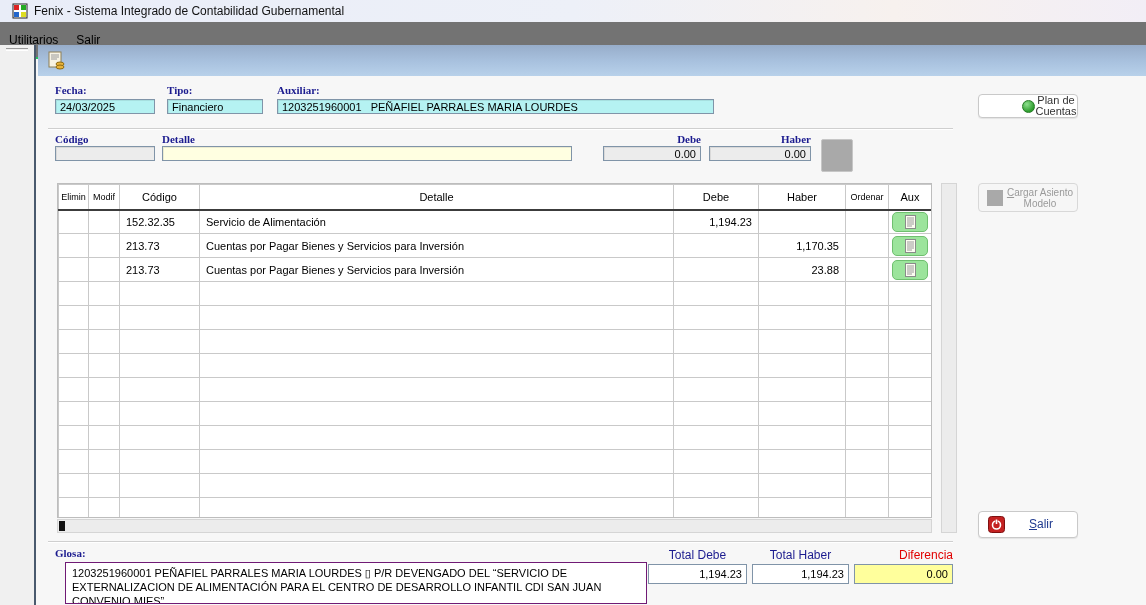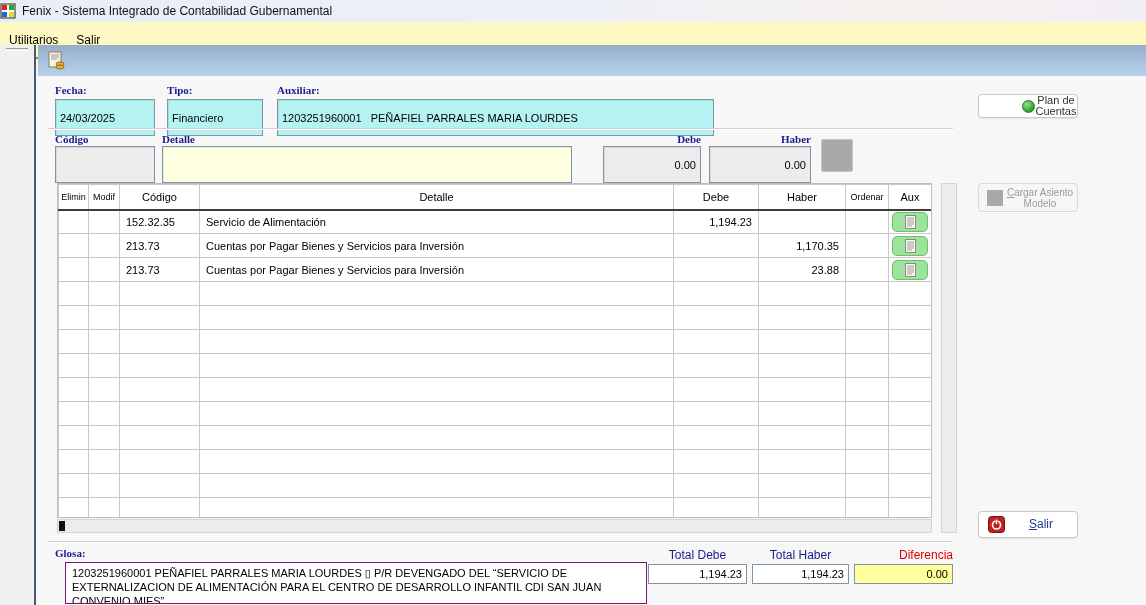--- a/index.html
+++ b/index.html
@@ -6,27 +6,27 @@
   html,body { background:#dcdcdc; }
   #window {
     position:relative; width:1146px; height:605px;
     font-family:"Liberation Sans", sans-serif; font-size:11px;
     background:#f7f7f7; overflow:hidden;
   }
   
   .titlebar {
     position:absolute; left:0; top:0; width:1146px; height:22px;
     background:linear-gradient(to right,#e9edf8 0%,#edf0f8 50%,#f7f1ee 78%,#f2eef6 100%);
-    display:flex; align-items:center; padding-left:0;
+    display:flex; align-items:center; padding-left:12px;
   }
   .title-text { font-size:12px; color:#111; margin-left:6px; }
   
   .menubar {
     position:absolute; left:0; top:22px; width:1146px; height:37px;
-    background:#fef9c3; display:flex; align-items:center;
+    background:#737373; display:flex; align-items:center;
     border-bottom:2px solid #22c55e;
   }
   .menu-item { font-size:12px; color:#000; padding:2px 9px; cursor:default; }
   
   .left-strip {
     position:absolute; left:0; top:45px; width:36px; height:560px;
     background:#f0f0f0; border-right:2px solid #4a5a6e;
   }
   .grip { position:absolute; left:6px; top:3px; width:22px; height:3px;
     border-top:1px solid #9a9a9a; border-bottom:1px solid #ffffff; }
@@ -34,21 +34,21 @@
   .main { position:absolute; left:38px; top:45px; width:1108px; height:560px; background:#f7f7f7; }
   .toolbar {
     position:absolute; left:0; top:0; width:1108px; height:31px;
     background:linear-gradient(to bottom,#97adca 0%,#a9c2df 55%,#b8d1ea 100%);
     display:flex; align-items:center;
   }
   .doc-icon { margin-left:9px; }
   
   .lbl { position:absolute; color:#1b1b8f; font-weight:bold; font-size:11px;font-family:Liberation Serif, serif; }
   .field {
-    position:absolute; height:37px; border:1px solid #8094a8;
+    position:absolute; height:15px; border:1px solid #8094a8;
     font-family:"Liberation Sans", sans-serif; font-size:11px; padding:0 4px; color:#000;
     box-shadow:inset 1px 1px 0 rgba(0,0,0,0.08);
   }
   .cyan { background:#b5f2f2; }
   .grayf { background:#ececec; }
   .yellowf { background:#ffffe1; }
   .num { text-align:right; }
   .sep { position:absolute; left:10px; width:905px; height:2px;
     border-top:1px solid #cfcfcf; border-bottom:1px solid #ffffff; }
   .gray-square-btn {

